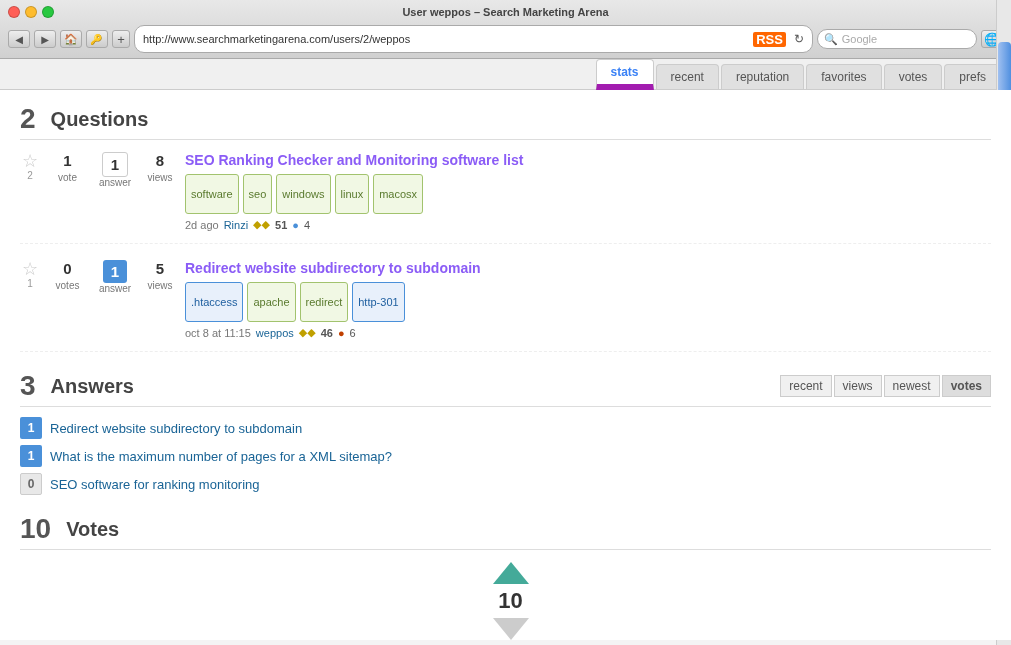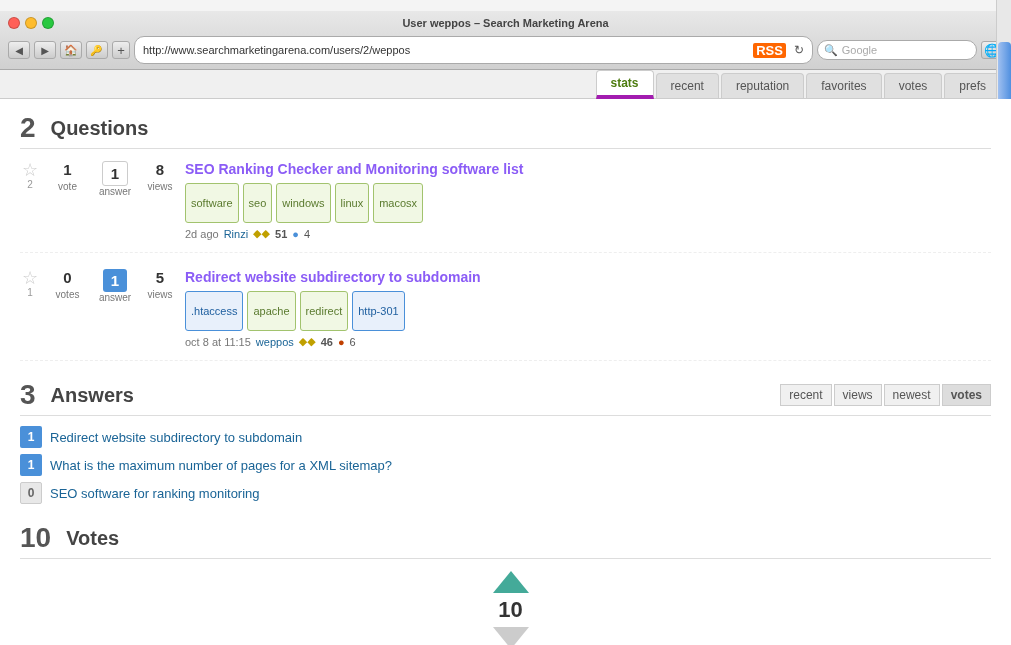--- a/index.html
+++ b/index.html
@@ -10,21 +10,20 @@
       color: #333;
       width: 1011px;
       height: 645px;
       overflow: hidden;
     }
 
     
     .browser-chrome {
       background: linear-gradient(to bottom, #e8e8e8, #d0d0d0);
       border-bottom: 1px solid #aaa;
-      margin-top: 11px;
     }
     .titlebar {
       display: flex;
       align-items: center;
       padding: 6px 8px 4px;
       justify-content: center;
       position: relative;
     }
     .window-controls {
       display: flex;
@@ -151,22 +150,22 @@
       cursor: pointer;
       border: 1px solid #ccc;
       border-bottom: none;
       background: #e0e0e0;
       margin-left: 2px;
       border-radius: 4px 4px 0 0;
       color: #555;
     }
     .tab.active {
       background: white;
-      border-bottom: 4px solid #a21caf;
-      color: #4d7c0f;
+      border-bottom: 6px solid #a21caf;
+      color: #3b82f6;
       font-weight: bold;
       margin-bottom: -1px;
     }
 
     
     .main-content {
       background: white;
       padding: 15px 20px;
       height: calc(645px - 95px);
       overflow-y: auto;

